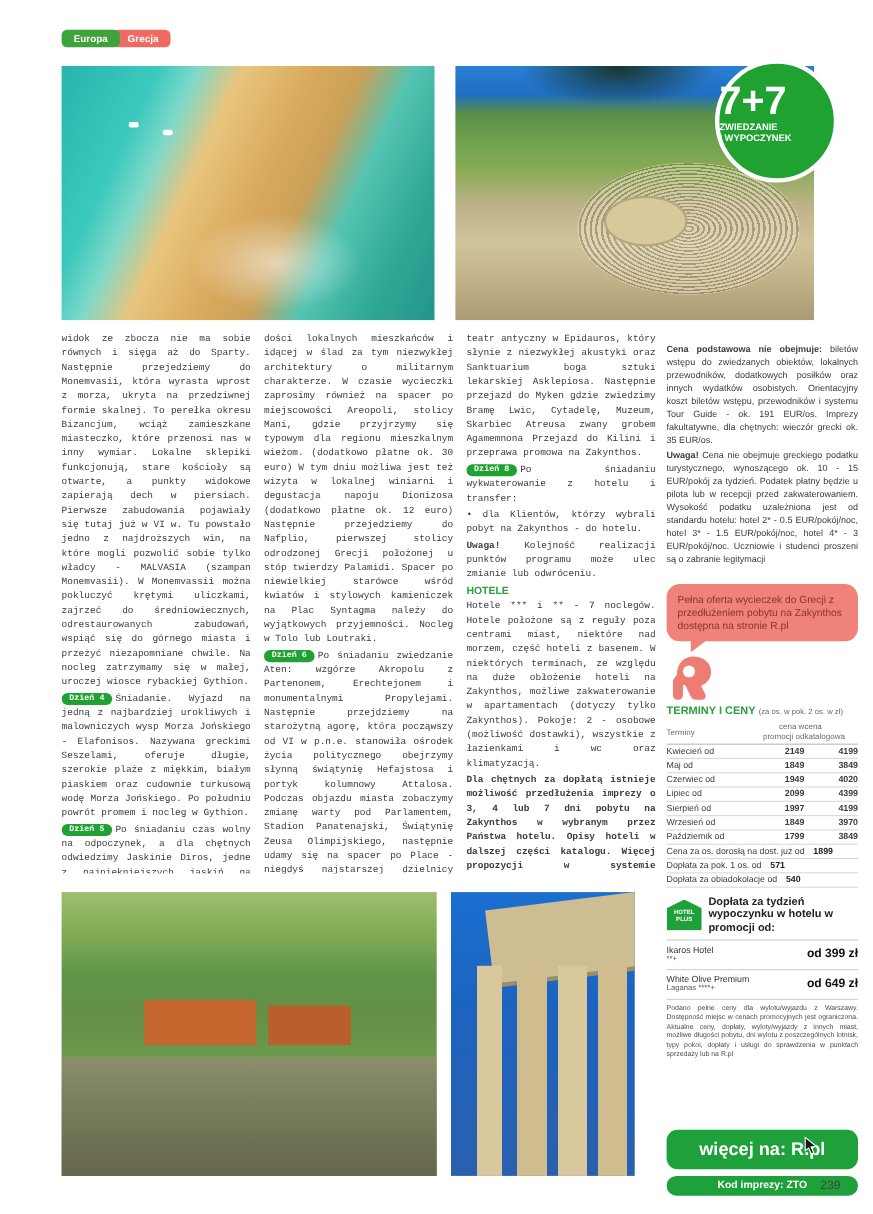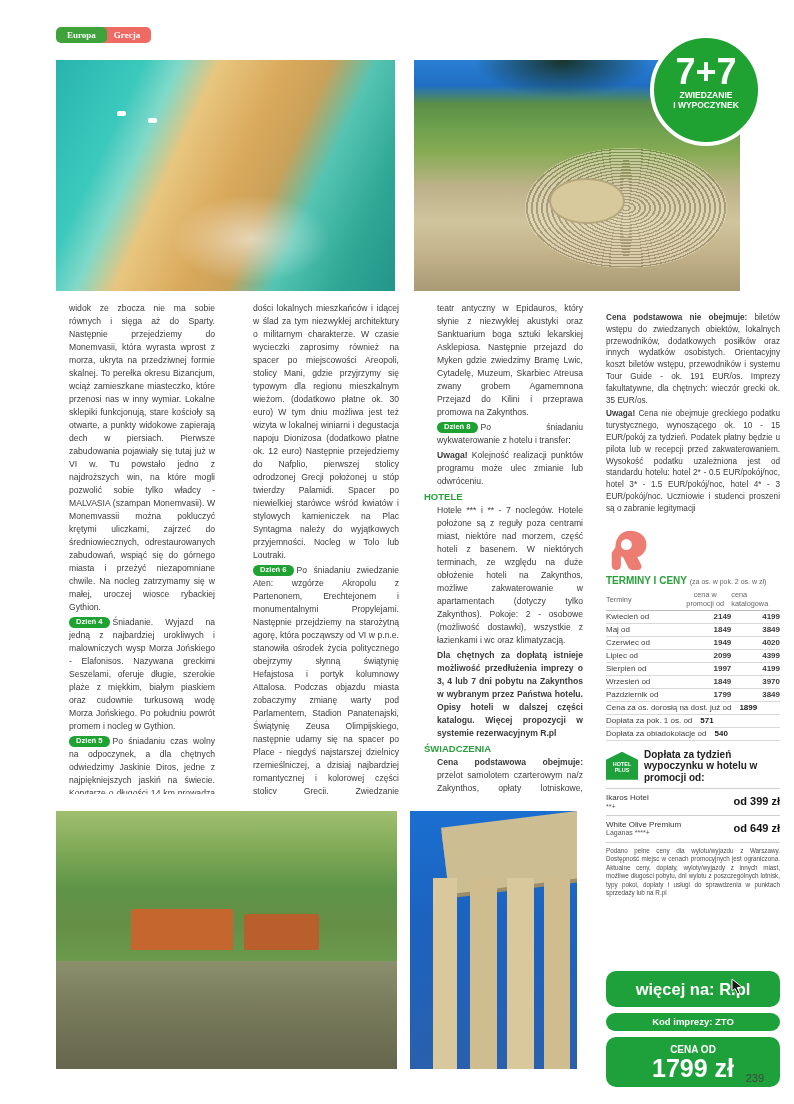--- a/index.html
+++ b/index.html
@@ -1,21 +1,21 @@
 <!DOCTYPE html>
 <html><head>
 <meta charset="utf-8">
 <style>
   html,body{margin:0;padding:0;background:#e8e8e8;}
   .page{position:relative;width:794px;height:1104px;background:#ffffff;margin:0 auto;
         font-family:"Liberation Sans",sans-serif;overflow:hidden;color:#3b3b3b;}
   
   .tags{position:absolute;left:56px;top:27px;display:flex;}
   .tag{height:16px;line-height:16px;padding:0 11px;border-radius:5px;color:#fff;
-       font-size:9px;font-weight:bold;font-family:Liberation Serif, serif;}
+       font-size:9px;font-weight:bold;}
   .tag-europa{background:#3fa33c;position:relative;z-index:2;}
   .tag-grecja{background:#ee6b64;margin-left:-7px;padding-left:14px;z-index:1;}
   
   .photo{position:absolute;overflow:hidden;}
   .photo-beach{left:56px;top:60px;width:339px;height:231px;
     background:linear-gradient(115deg,#28b4ae 0%,#3cc9bd 20%,#7fd9c9 28%,#e8c57e 37%,
       #d9a95c 52%,#caa159 62%,#55c4b2 72%,#2fa896 86%,#23958a 100%);}
   .surf{position:absolute;left:30%;top:55%;width:55%;height:45%;
     background:radial-gradient(ellipse at 50% 50%,rgba(255,255,255,.55),transparent 60%);}
   .boat{position:absolute;width:9px;height:5px;background:#fff;border-radius:2px;}
@@ -35,28 +35,28 @@
   .stone{position:absolute;left:0;top:58%;width:100%;height:42%;
     background:linear-gradient(180deg,rgba(150,140,118,.75),rgba(110,100,82,.8));}
   .photo-caryatids{left:410px;top:811px;width:167px;height:258px;
     background:linear-gradient(180deg,#1a6fd0 0%,#1c63c0 40%,#2a60ae 100%);}
   .entab{position:absolute;left:18%;top:0;width:82%;height:26%;background:#cdbd92;
     transform:rotate(-7deg);transform-origin:right top;box-shadow:0 4px 0 #9a8d68;}
   .statues{position:absolute;left:0;top:26%;width:100%;height:74%;
     background:linear-gradient(90deg,transparent 0 14%,#d9c89b 14% 28%,transparent 28% 36%,
       #cfbd8f 36% 52%,transparent 52% 58%,#d9c89b 58% 74%,transparent 74% 80%,#cfbd8f 80% 96%,transparent 96%);}
   
-  .circle{position:absolute;left:650px;top:34px;width:112px;height:112px;border-radius:50%;
-    background:#1fa232;border:4px solid #fff;box-sizing:border-box;color:#fff;text-align:center;}
+  .circle{position:absolute;left:650px;top:54px;width:112px;height:112px;border-radius:50%;
+    background:#1fa232;border:4px solid #fff;box-sizing:border-box;color:#fff;text-align:left;}
   .circle .big{font-size:36px;font-weight:bold;margin-top:16px;line-height:36px;}
   .circle .sm{font-size:8.5px;font-weight:bold;line-height:10px;}
   
   .textcols{position:absolute;left:56px;top:302px;width:540px;height:492px;display:flex;gap:12px;}
   .tcol{width:172px;overflow:hidden;}
-  .tcol p{font-size:8.6px;line-height:13px;text-align:justify;margin:0 13px 2px;}
+  .tcol p{font-size:8.6px;line-height:13px;text-align:justify;margin:0 0 2px;font-family:Liberation Mono, monospace;}
   .day-pill{display:inline-block;background:#1fa232;color:#fff;font-weight:bold;font-size:7.6px;
     line-height:10.5px;padding:0 7px;border-radius:7px;margin-right:3px;transform:translateY(-1px);}
   .green-h{color:#2aa03c;font-weight:bold;font-size:9.5px;line-height:13px;margin:1px 0;}
   .bold-p{font-weight:bold;}
   .lead{font-weight:bold;}
   
   .rail{position:absolute;left:606px;top:312px;width:174px;height:775px;display:flex;flex-direction:column;}
   .rail-text{max-height:230px;overflow:hidden;}
   .rail-text p{font-size:8.2px;line-height:11.8px;text-align:justify;margin:0 0 2px;}
   .bubble{position:relative;margin-top:14px;background:#ef837a;border-radius:12px;
@@ -134,53 +134,57 @@
       <p><span class="day-pill">Dzień 5</span><span>Po śniadaniu czas wolny na odpoczynek, a dla chętnych odwiedzimy Jaskinie Diros, jedne z najpiękniejszych jaskiń na świecie. Korytarze o długości 14 km prowadzą do najdziwniejszych i najciekawszych zakątków. Gigantyczne stalagmity i stalaktyty o przeróżnych kolorach zachwycają swoimi kształtami, to właśnie od nich poszczególne jaskinie przyjęły osobliwie nazwy: jaskinia deszczu, hipopotama, pantery czy lwa. Zwiedzanie jaskiń to pokonanie trasy o długości 1500 m małą łódką pod okiem czujnych flisaków oraz krótki spacer. Przeprawa trwa ok 30 min. Jaskinie znajdują się w sercu półwyspu Mani, słynącego w całej Grecji z har-</span></p>
     </div>
     <div class="tcol">
       <p><span>dości lokalnych mieszkańców i idącej w ślad za tym niezwykłej architektury o militarnym charakterze. W czasie wycieczki zaprosimy również na spacer po miejscowości Areopoli, stolicy Mani, gdzie przyjrzymy się typowym dla regionu mieszkalnym wieżom. (dodatkowo płatne ok. 30 euro) W tym dniu możliwa jest też wizyta w lokalnej winiarni i degustacja napoju Dionizosa (dodatkowo płatne ok. 12 euro) Następnie przejedziemy do Nafplio, pierwszej stolicy odrodzonej Grecji położonej u stóp twierdzy Palamidi. Spacer po niewielkiej starówce wśród kwiatów i stylowych kamieniczek na Plac Syntagma należy do wyjątkowych przyjemności. Nocleg w Tolo lub Loutraki.</span></p>
       <p><span class="day-pill">Dzień 6</span><span>Po śniadaniu zwiedzanie Aten: wzgórze Akropolu z Partenonem, Erechtejonem i monumentalnymi Propylejami. Następnie przejdziemy na starożytną agorę, która począwszy od VI w p.n.e. stanowiła ośrodek życia politycznego obejrzymy słynną świątynię Hefajstosa i portyk kolumnowy Attalosa. Podczas objazdu miasta zobaczymy zmianę warty pod Parlamentem, Stadion Panatenajski, Świątynię Zeusa Olimpijskiego, następnie udamy się na spacer po Place - niegdyś najstarszej dzielnicy rzemieślniczej, a dzisiaj najbardziej romantycznej i kolorowej części stolicy Grecji. Zwiedzanie zakończymy w Narodowym Muzeum Archeologicznym. To jedno z najważniejszych muzeów świata. Zobaczymy między innymi skarb mykeński ze złotą maską Agamemnona odkryty przez Schliemanna, freski z Thiry, brązowy posąg Posejdona, rzeźbę i ceramikę grecką. Zakwaterowanie w hotelu. W tym dniu przewidziany jest dla chętnych wieczór grecki na Place (fakultatywnie, ok. 35 EUR).</span></p>
 
     </div>
     <div class="tcol">
       <p><span>teatr antyczny w Epidauros, który słynie z niezwykłej akustyki oraz Sanktuarium boga sztuki lekarskiej Asklepiosa. Następnie przejazd do Myken gdzie zwiedzimy Bramę Lwic, Cytadelę, Muzeum, Skarbiec Atreusa zwany grobem Agamemnona Przejazd do Kilini i przeprawa promowa na Zakynthos.</span></p>
       <p><span class="day-pill">Dzień 8</span><span>Po śniadaniu wykwaterowanie z hotelu i transfer:</span></p>
+      <p><span>• dla Klientów, którzy wybrali pobyt na Zakynthos - do hotelu.</span></p>
       <p><span class="lead">Uwaga!</span> <span>Kolejność realizacji punktów programu może ulec zmianie lub odwróceniu.</span></p>
       <div class="green-h">HOTELE</div>
       <p><span>Hotele *** i ** - 7 noclegów. Hotele położone są z reguły poza centrami miast, niektóre nad morzem, część hoteli z basenem. W niektórych terminach, ze względu na duże obłożenie hoteli na Zakynthos, możliwe zakwaterowanie w apartamentach (dotyczy tylko Zakynthos). Pokoje: 2 - osobowe (możliwość dostawki), wszystkie z łazienkami i wc oraz klimatyzacją.</span></p>
       <p class="bold-p"><span>Dla chętnych za dopłatą istnieje możliwość przedłużenia imprezy o 3, 4 lub 7 dni pobytu na Zakynthos w wybranym przez Państwa hotelu. Opisy hoteli w dalszej części katalogu. Więcej propozycji w systemie rezerwacyjnym R.pl</span></p>
       <div class="green-h">ŚWIADCZENIA</div>
       <p><span class="lead">Cena podstawowa obejmuje:</span> <span>przelot samolotem czarterowym na/z Zakynthos, opłaty lotniskowe, zakwaterowanie (7 rozpoczętych dób hotelowych), wszystkie transfery klimatyzowanym autokarem lub busem, śniadania, za dopłatą obiadokolacje (6, bez kolacji w dniu wieczoru greckiego), opiekę pilota, ubezpieczenie TU Europa (NNW, KL, Assistance i bagaż).</span></p>
     </div>
   </div>
 
   <div class="rail">
     <div class="rail-text">
       <p><span class="lead">Cena podstawowa nie obejmuje:</span> <span>biletów wstępu do zwiedzanych obiektów, lokalnych przewodników, dodatkowych posiłków oraz innych wydatków osobistych. Orientacyjny koszt biletów wstępu, przewodników i systemu Tour Guide - ok. 191 EUR/os. Imprezy fakultatywne, dla chętnych: wieczór grecki ok. 35 EUR/os.</span></p>
       <p><span class="lead">Uwaga!</span> <span>Cena nie obejmuje greckiego podatku turystycznego, wynoszącego ok. 10 - 15 EUR/pokój za tydzień. Podatek płatny będzie u pilota lub w recepcji przed zakwaterowaniem. Wysokość podatku uzależniona jest od standardu hotelu: hotel 2* - 0.5 EUR/pokój/noc, hotel 3* - 1.5 EUR/pokój/noc, hotel 4* - 3 EUR/pokój/noc. Uczniowie i studenci proszeni są o zabranie legitymacji</span></p>
     </div>
 
+    <div class="bubble">
+      <span>Pełna oferta wycieczek do Grecji z przedłużeniem pobytu na Zakynthos dostępna na stronie R.pl</span>
+    </div>
 
     <div class="rlogo">
       <svg width="44" height="42" viewBox="0 0 44 46">
         <path fill="#ed7c72" d="M6 20 C6 8 14 2 22 2 C32 2 40 8 40 17 C40 24 36 29 30 31 L34 39 C36 43 33 45 30 45 L25 45 C22 45 20 43 19 40 L16 34 C15 31 14 30 12 30 L12 40 C12 43 10 45 7 45 C4 45 2 43 2 40 L2 26 Z"></path>
         <circle cx="18" cy="17" r="6" fill="#ffffff"></circle>
       </svg>
     </div>
 
     <div class="tc-title">
       <span class="t">TERMINY I CENY</span>
       <span class="s">(za os. w pok. 2 os. w zł)</span>
     </div>
 
     <table class="prices">
       <tbody>
           <tr class="head">
         <td>Terminy</td>
-        <td class="c2" style="text-align:center">cena w promocji od</td>
+        <td class="c2" style="text-align:right">cena w promocji od</td>
         <td class="c3" style="text-align:left">cena katalogowa</td>
       </tr>
       <tr>
             <td>Kwiecień od</td>
             <td class="num">2149</td>
             <td class="num">4199</td>
           </tr>
       <tr>
             <td>Maj od</td>
             <td class="num">1849</td>
@@ -251,24 +255,20 @@
 
     <div class="btn btn-more">
       <span>więcej na: R.pl</span>
       <span class="cursor">
         <svg width="13" height="17" viewBox="0 0 13 17">
             <path d="M1 1 L11 9 L6.3 9.7 L8.8 15 L6.6 16 L4.1 10.7 L1 13 Z" fill="#1a1a1a" stroke="#ffffff" stroke-width="1"></path>
           </svg>
       </span>
     </div>
     <div class="btn btn-code">Kod imprezy: ZTO</div>
-    <div class="btn btn-price">
-      <div class="l1">CENA OD</div>
-      <div class="l2">1799 zł</div>
-    </div>
   </div>
 
   <div class="photo photo-monastery">
     <div class="bldg" style="left:22%;top:38%;width:30%;height:16%;"></div>
     <div class="bldg" style="left:55%;top:40%;width:22%;height:14%;background:#b85f2c;"></div>
     <div class="stone"></div>
   </div>
 
   <div class="photo photo-caryatids">
     <div class="entab"></div>

